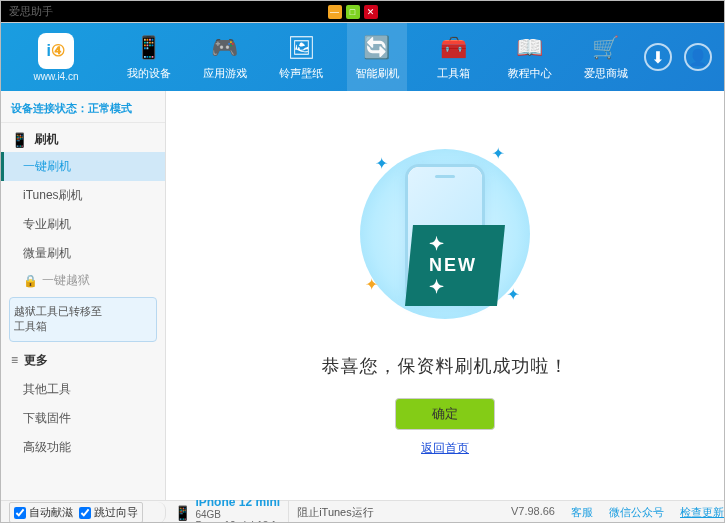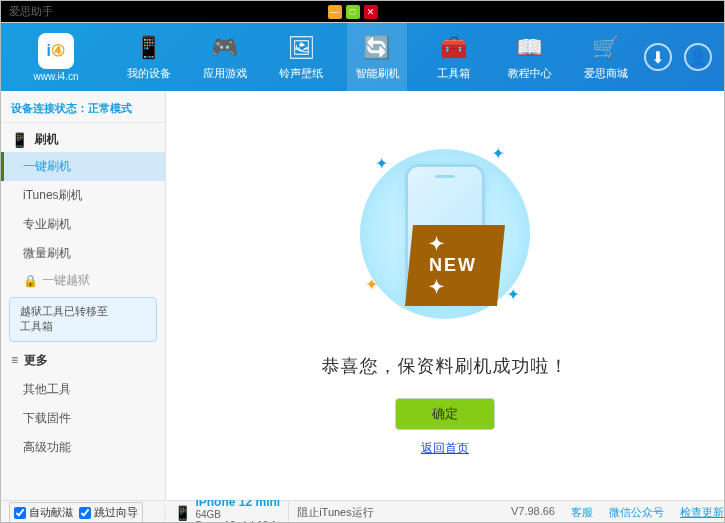--- a/index.html
+++ b/index.html
@@ -92,37 +92,37 @@
 
     .sidebar-item {
       padding: 6px 10px 6px 22px;
       font-size: 12px;
       color: #555;
       cursor: pointer;
     }
     .sidebar-item.active {
       background: #d0e8f8;
       color: #1a9de0;
-      border-left: 3px solid #4d7c0f;
+      border-left: 3px solid #0f766e;
       padding-left: 19px;
     }
 
     .sidebar-locked {
       padding: 4px 10px 4px 22px;
       display: flex; align-items: center;
       font-size: 12px; color: #999;
     }
     .sidebar-locked .lock-icon { margin-right: 4px; }
 
     .sidebar-notice {
       margin: 4px 8px;
       background: #e8f4fd;
       border: 1px solid #b8d8f0;
       border-radius: 4px;
-      padding: 6px 10px;
+      padding: 6px 4px;
       font-size: 11px;
       color: #555;
       line-height: 1.4;
     }
 
     .sidebar-more-header {
       display: flex; align-items: center;
       padding: 6px 10px;
       font-size: 12px; color: #333; font-weight: bold;
     }
@@ -181,21 +181,21 @@
       width: 170px; height: 170px;
       background: radial-gradient(circle, #e0f7ff 0%, #b8ecff 60%, #8ad8f8 100%);
       border-radius: 50%;
     }
 
     
     .new-banner {
       position: absolute;
       bottom: 28px; left: 50%;
       transform: translateX(-40%);
-      background: #a16207;
+      background: #0f766e;
       color: white;
       font-size: 18px; font-weight: bold;
       padding: 8px 24px;
       clip-path: polygon(8px 0%, 100% 0%, calc(100% - 8px) 100%, 0% 100%);
       z-index: 10;
       letter-spacing: 2px;
     }
 
     
     .sparkle {

